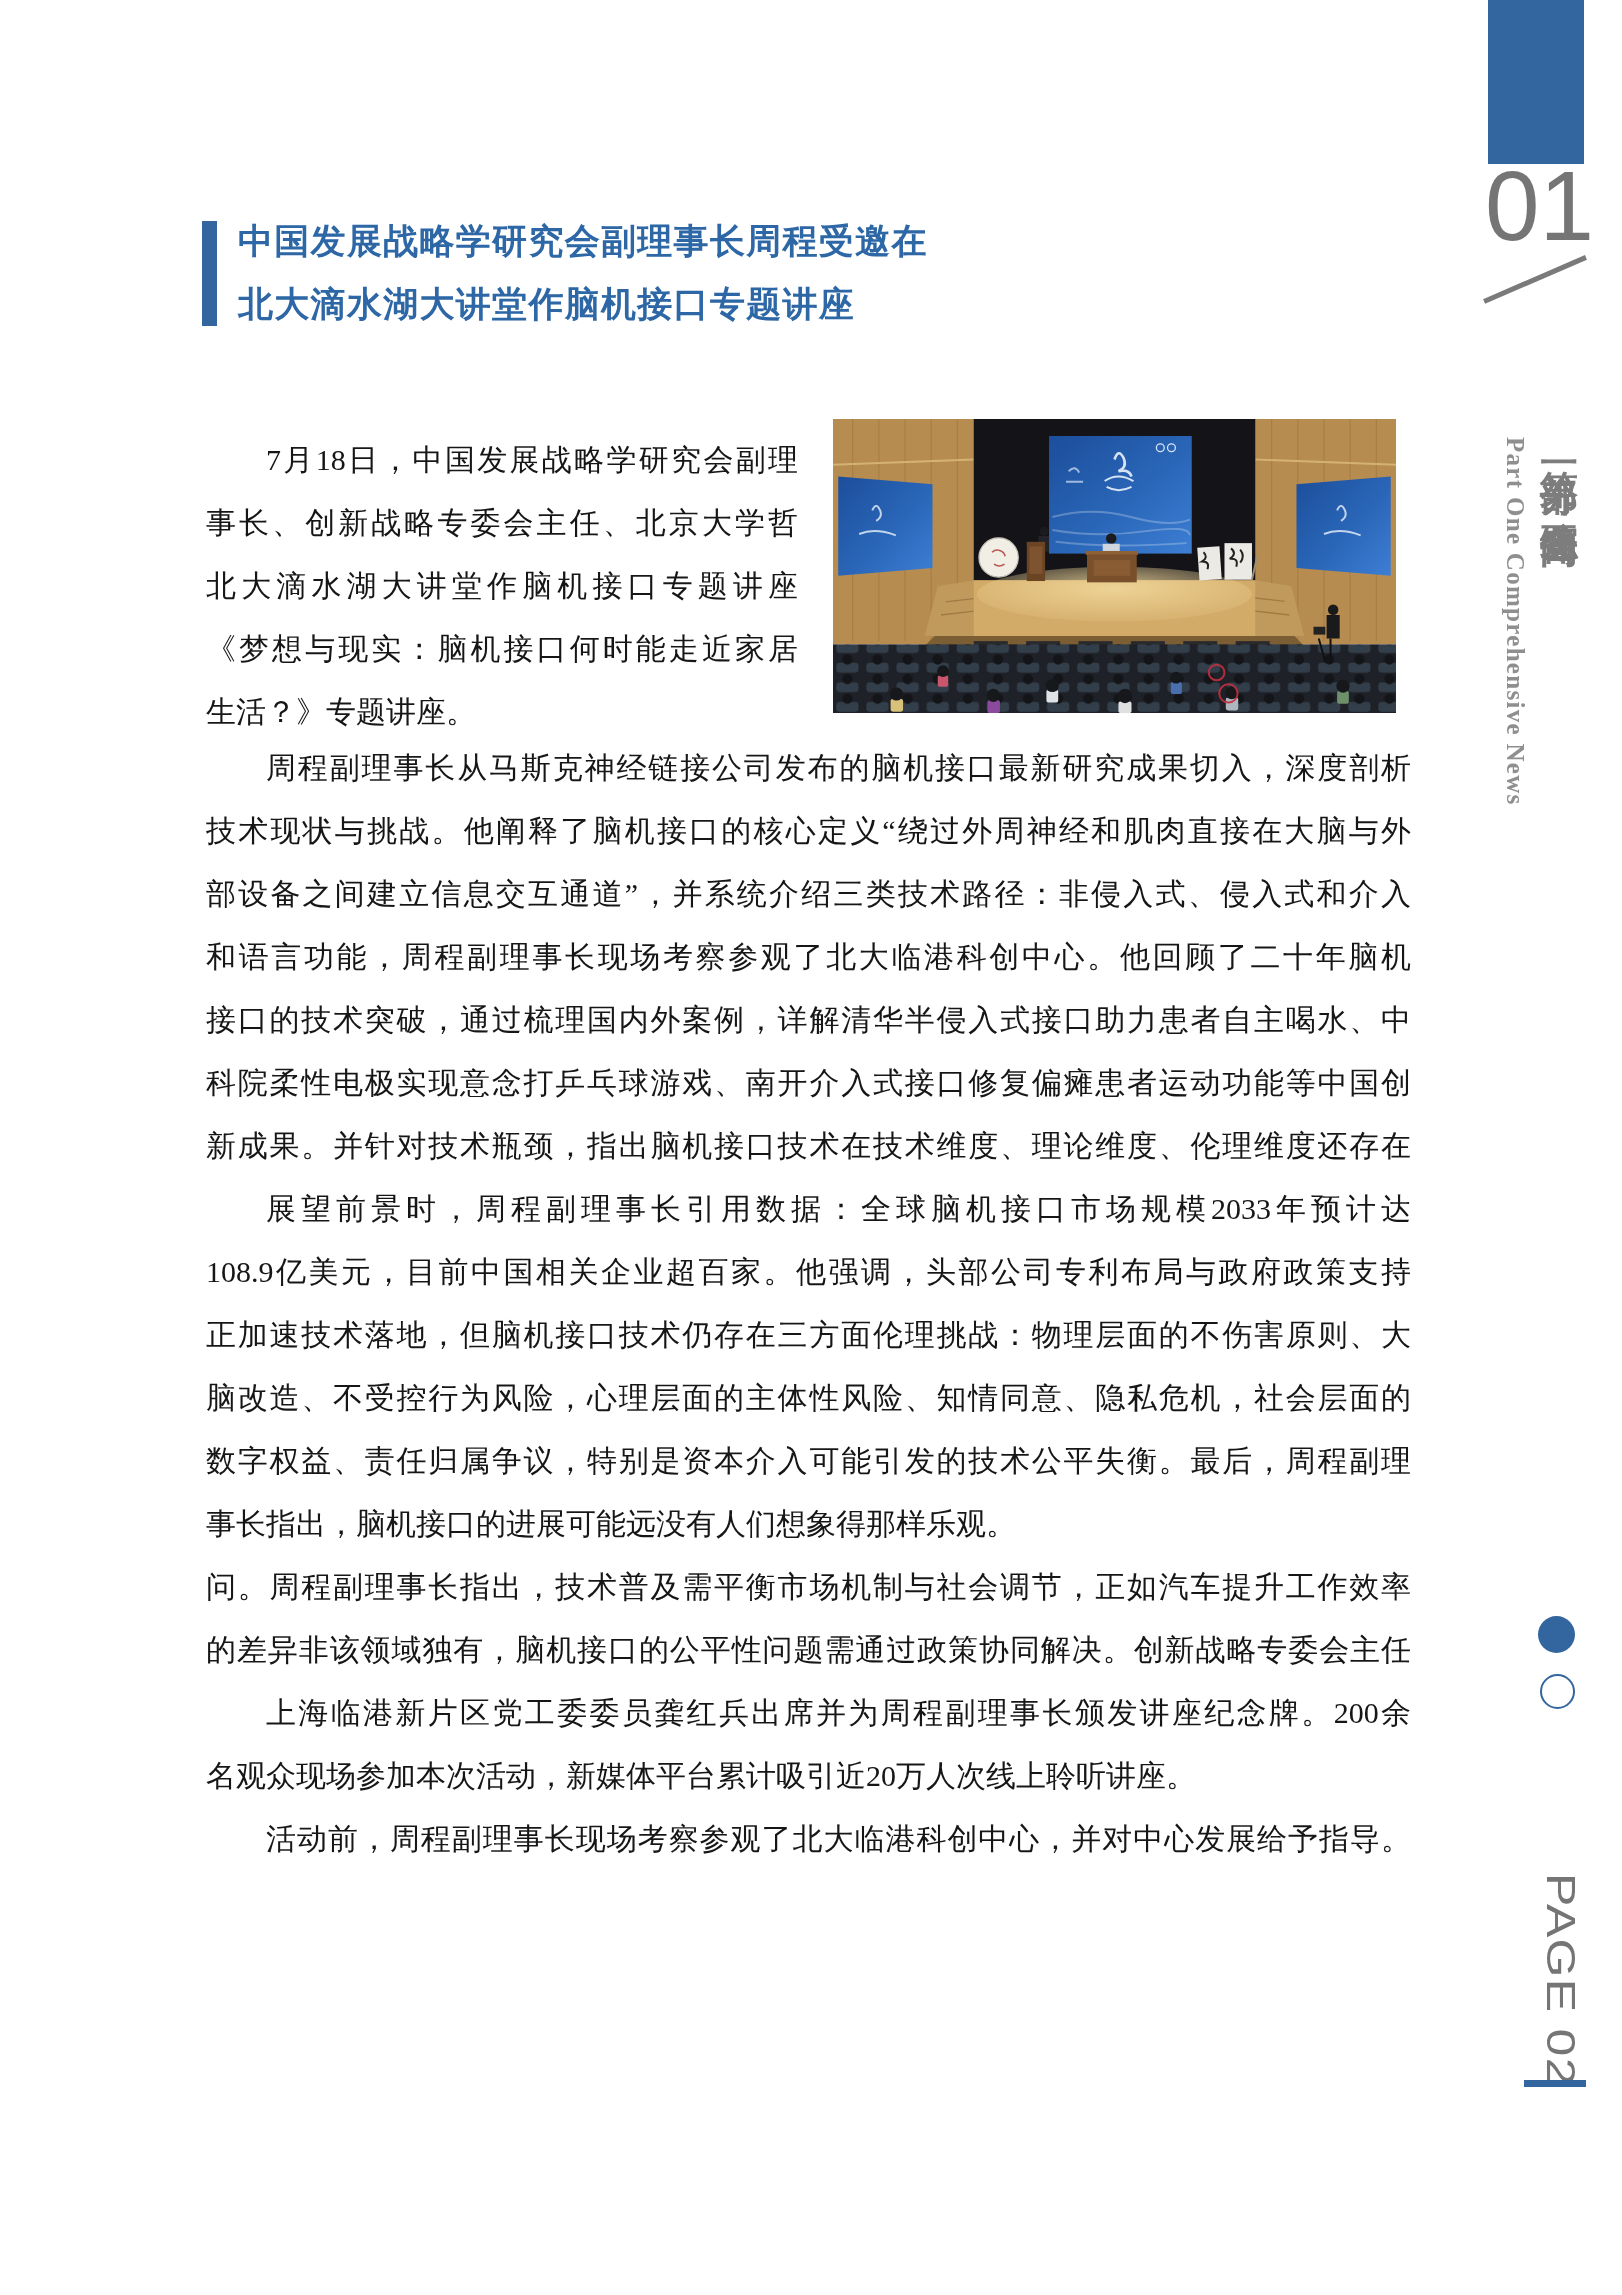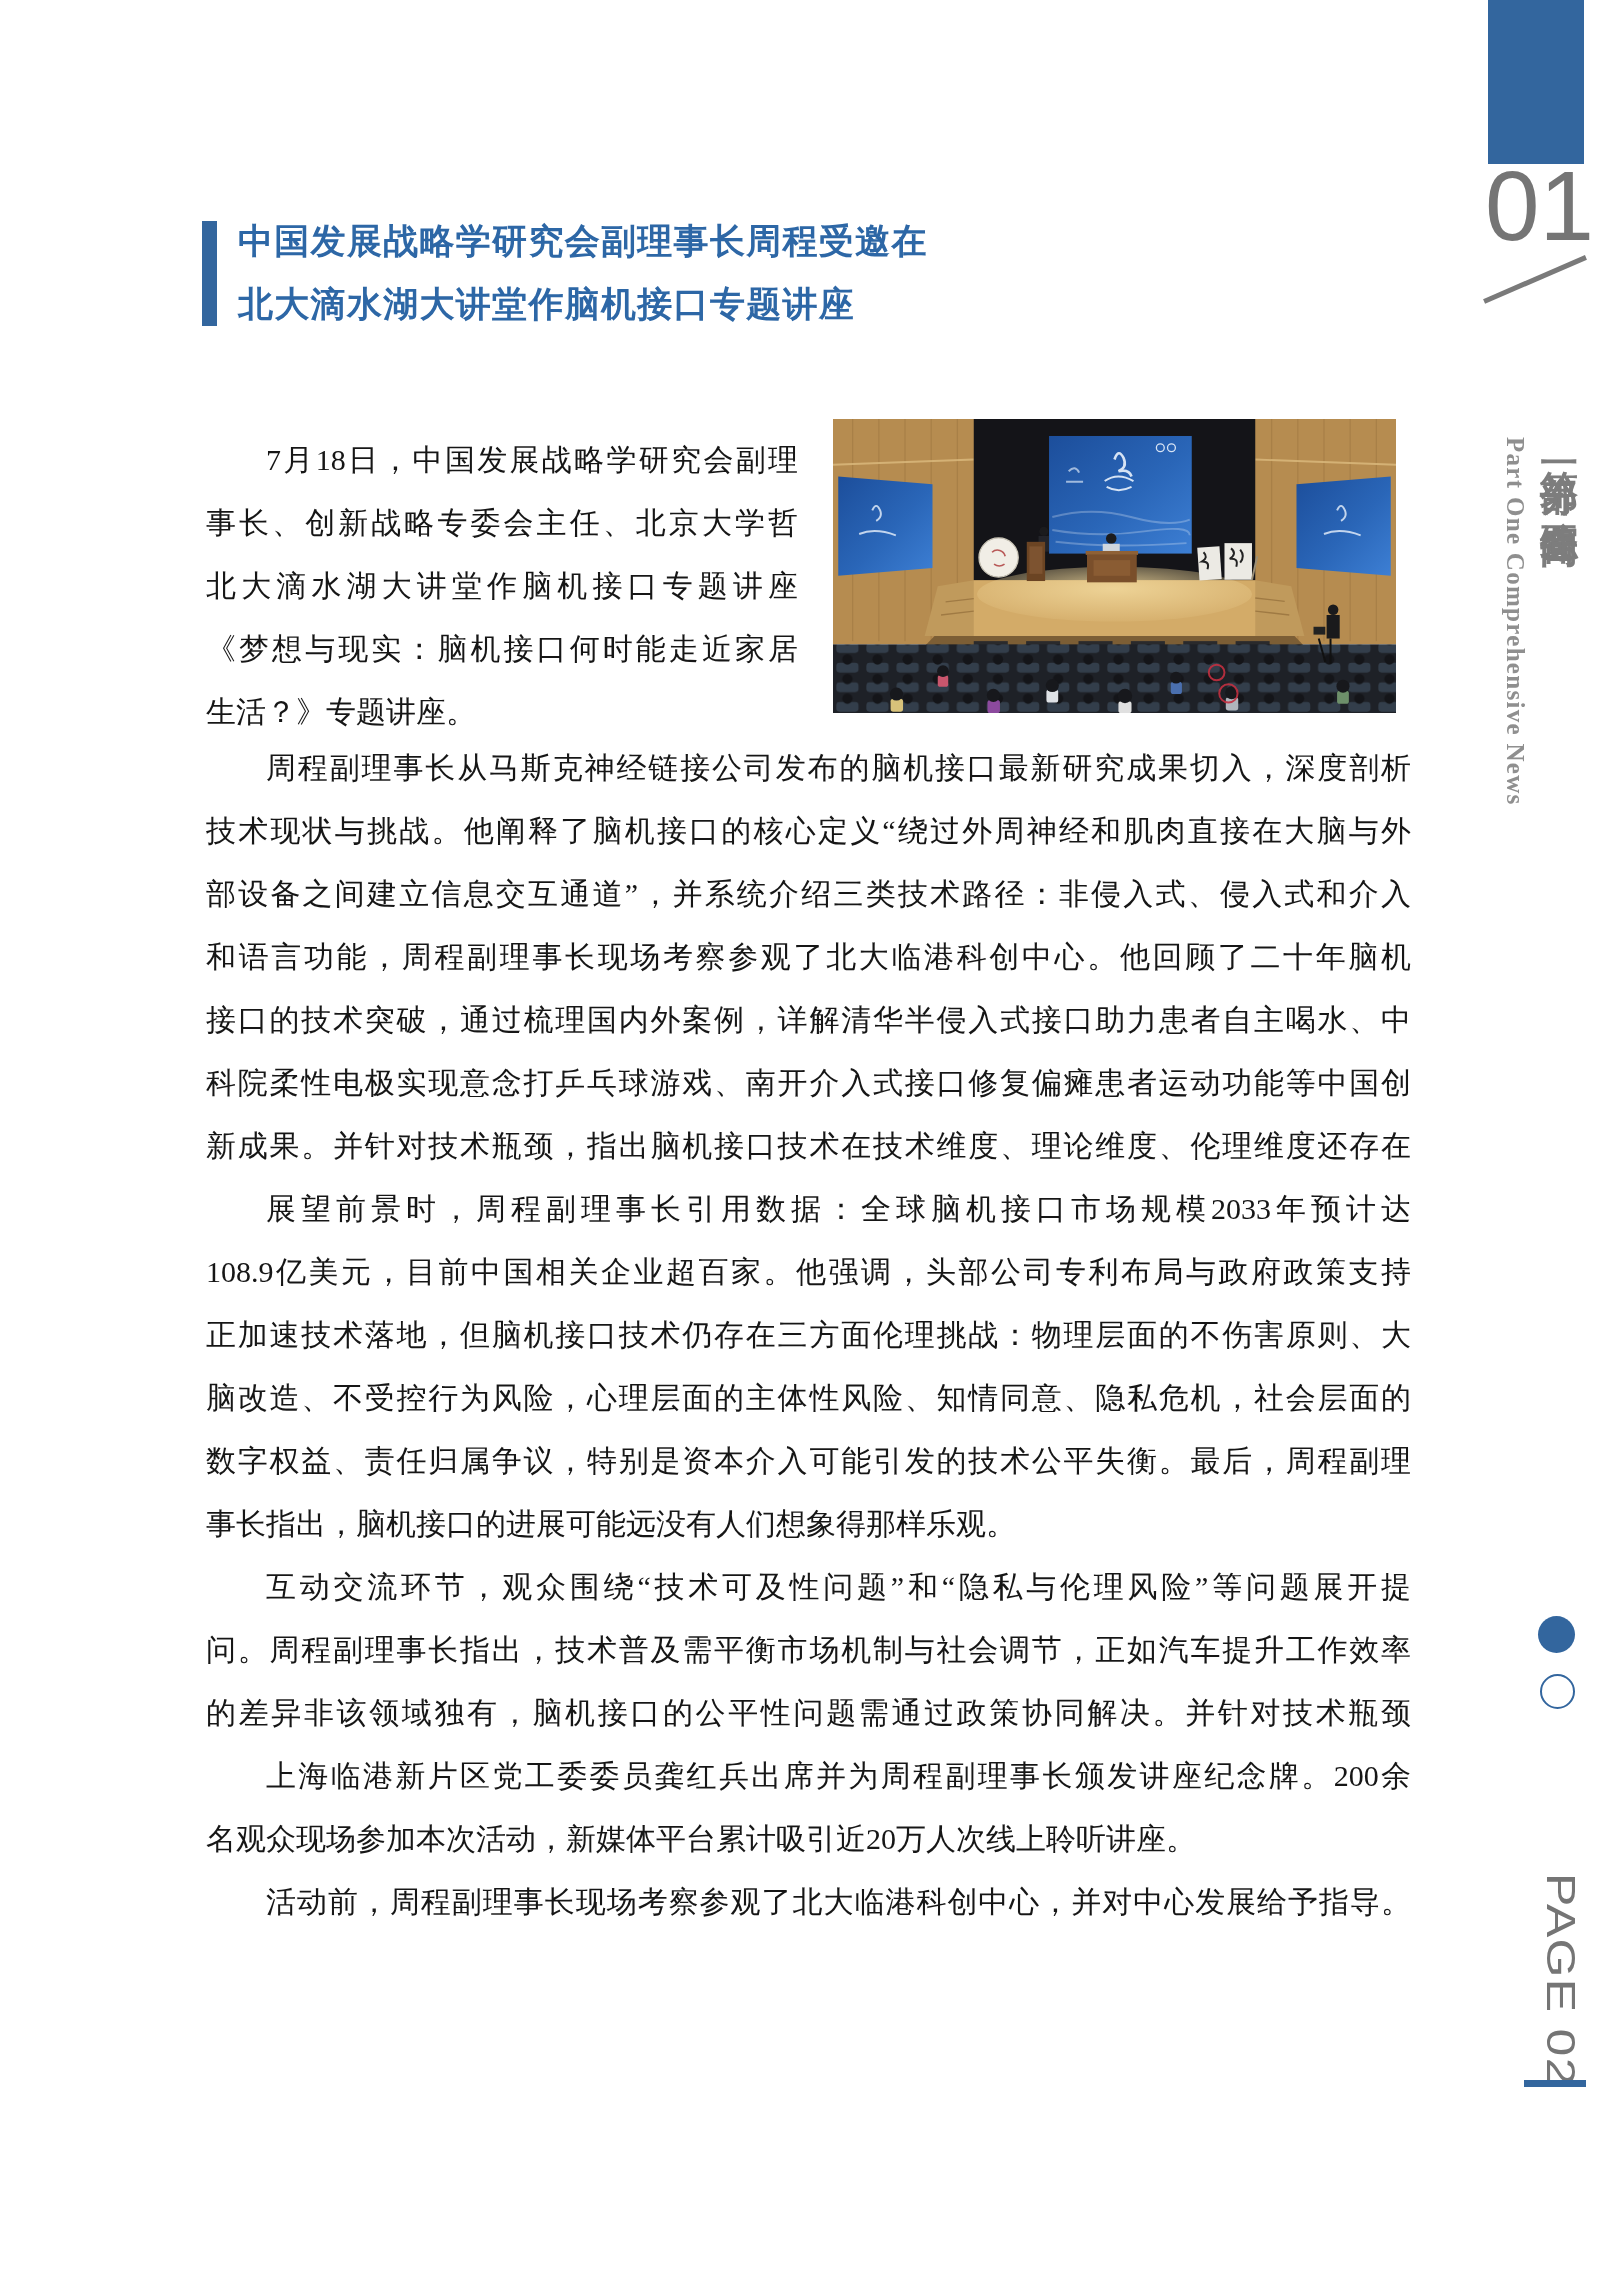--- a/index.html
+++ b/index.html
@@ -224,23 +224,22 @@
     </div>
     <div>
       <div class="bl j ind">展望前景时，周程副理事长引用数据：全球脑机接口市场规模2033年预计达</div>
       <div class="bl j">108.9亿美元，目前中国相关企业超百家。他强调，头部公司专利布局与政府政策支持</div>
       <div class="bl j">正加速技术落地，但脑机接口技术仍存在三方面伦理挑战：物理层面的不伤害原则、大</div>
       <div class="bl j">脑改造、不受控行为风险，心理层面的主体性风险、知情同意、隐私危机，社会层面的</div>
       <div class="bl j">数字权益、责任归属争议，特别是资本介入可能引发的技术公平失衡。最后，周程副理</div>
       <div class="bl e">事长指出，脑机接口的进展可能远没有人们想象得那样乐观。</div>
     </div>
     <div>
-      <div class="bl j ind">互动交流环节，观众围绕“技术可及性问题”和“隐私与伦理风险”等问题展开提</div>
       <div class="bl j">问。周程副理事长指出，技术普及需平衡市场机制与社会调节，正如汽车提升工作效率</div>
-      <div class="bl j">的差异非该领域独有，脑机接口的公平性问题需通过政策协同解决。并针对技术瓶颈</div>
+      <div class="bl j">的差异非该领域独有，脑机接口的公平性问题需通过政策协同解决。创新战略专委会主任</div>
     </div>
     <div>
       <div class="bl j ind">上海临港新片区党工委委员龚红兵出席并为周程副理事长颁发讲座纪念牌。200余</div>
       <div class="bl e">名观众现场参加本次活动，新媒体平台累计吸引近20万人次线上聆听讲座。</div>
     </div>
     <div>
       <div class="bl j ind">活动前，周程副理事长现场考察参观了北大临港科创中心，并对中心发展给予指导。</div>
     </div>
   </div>
 

